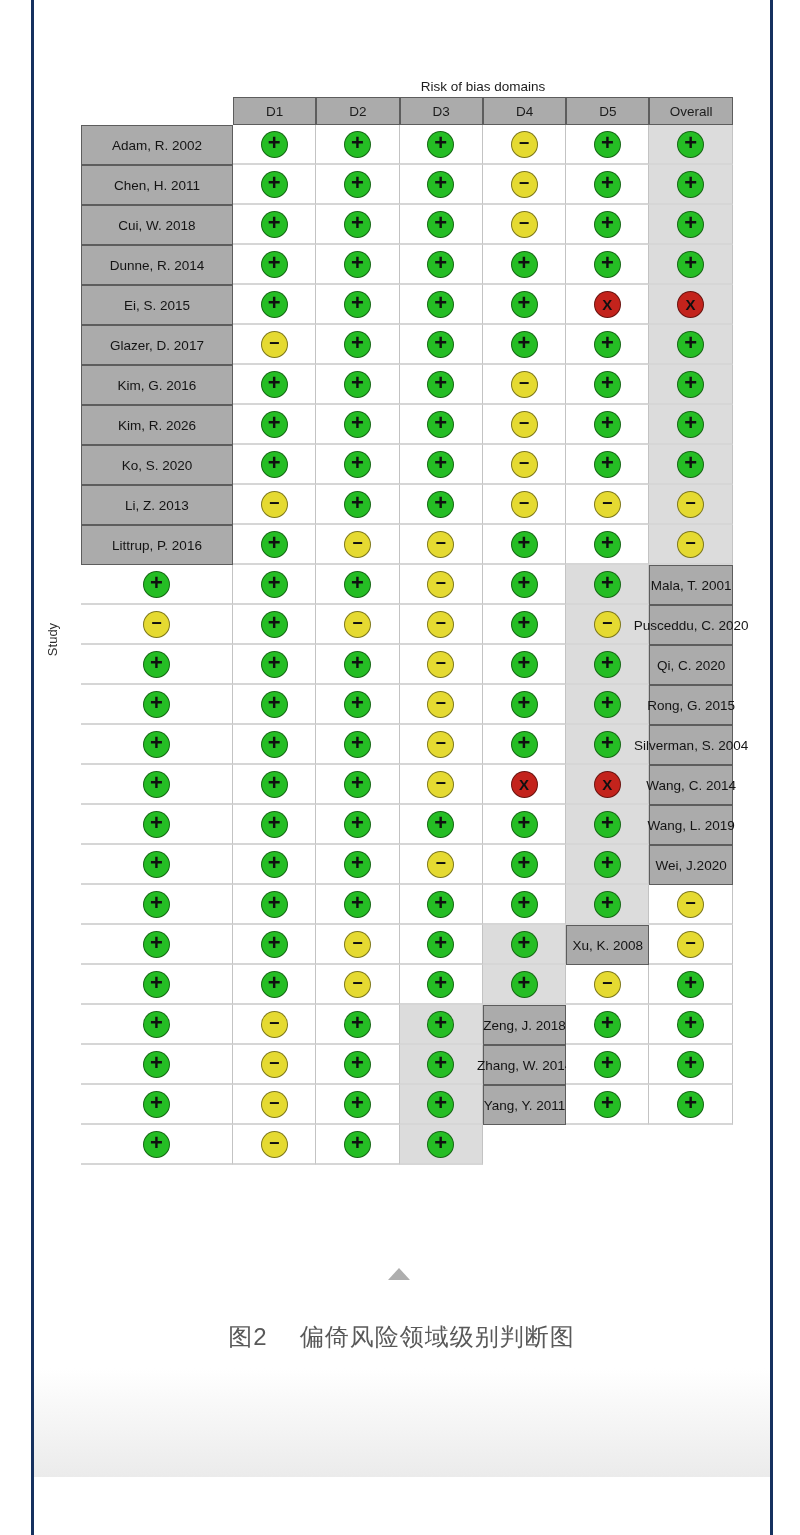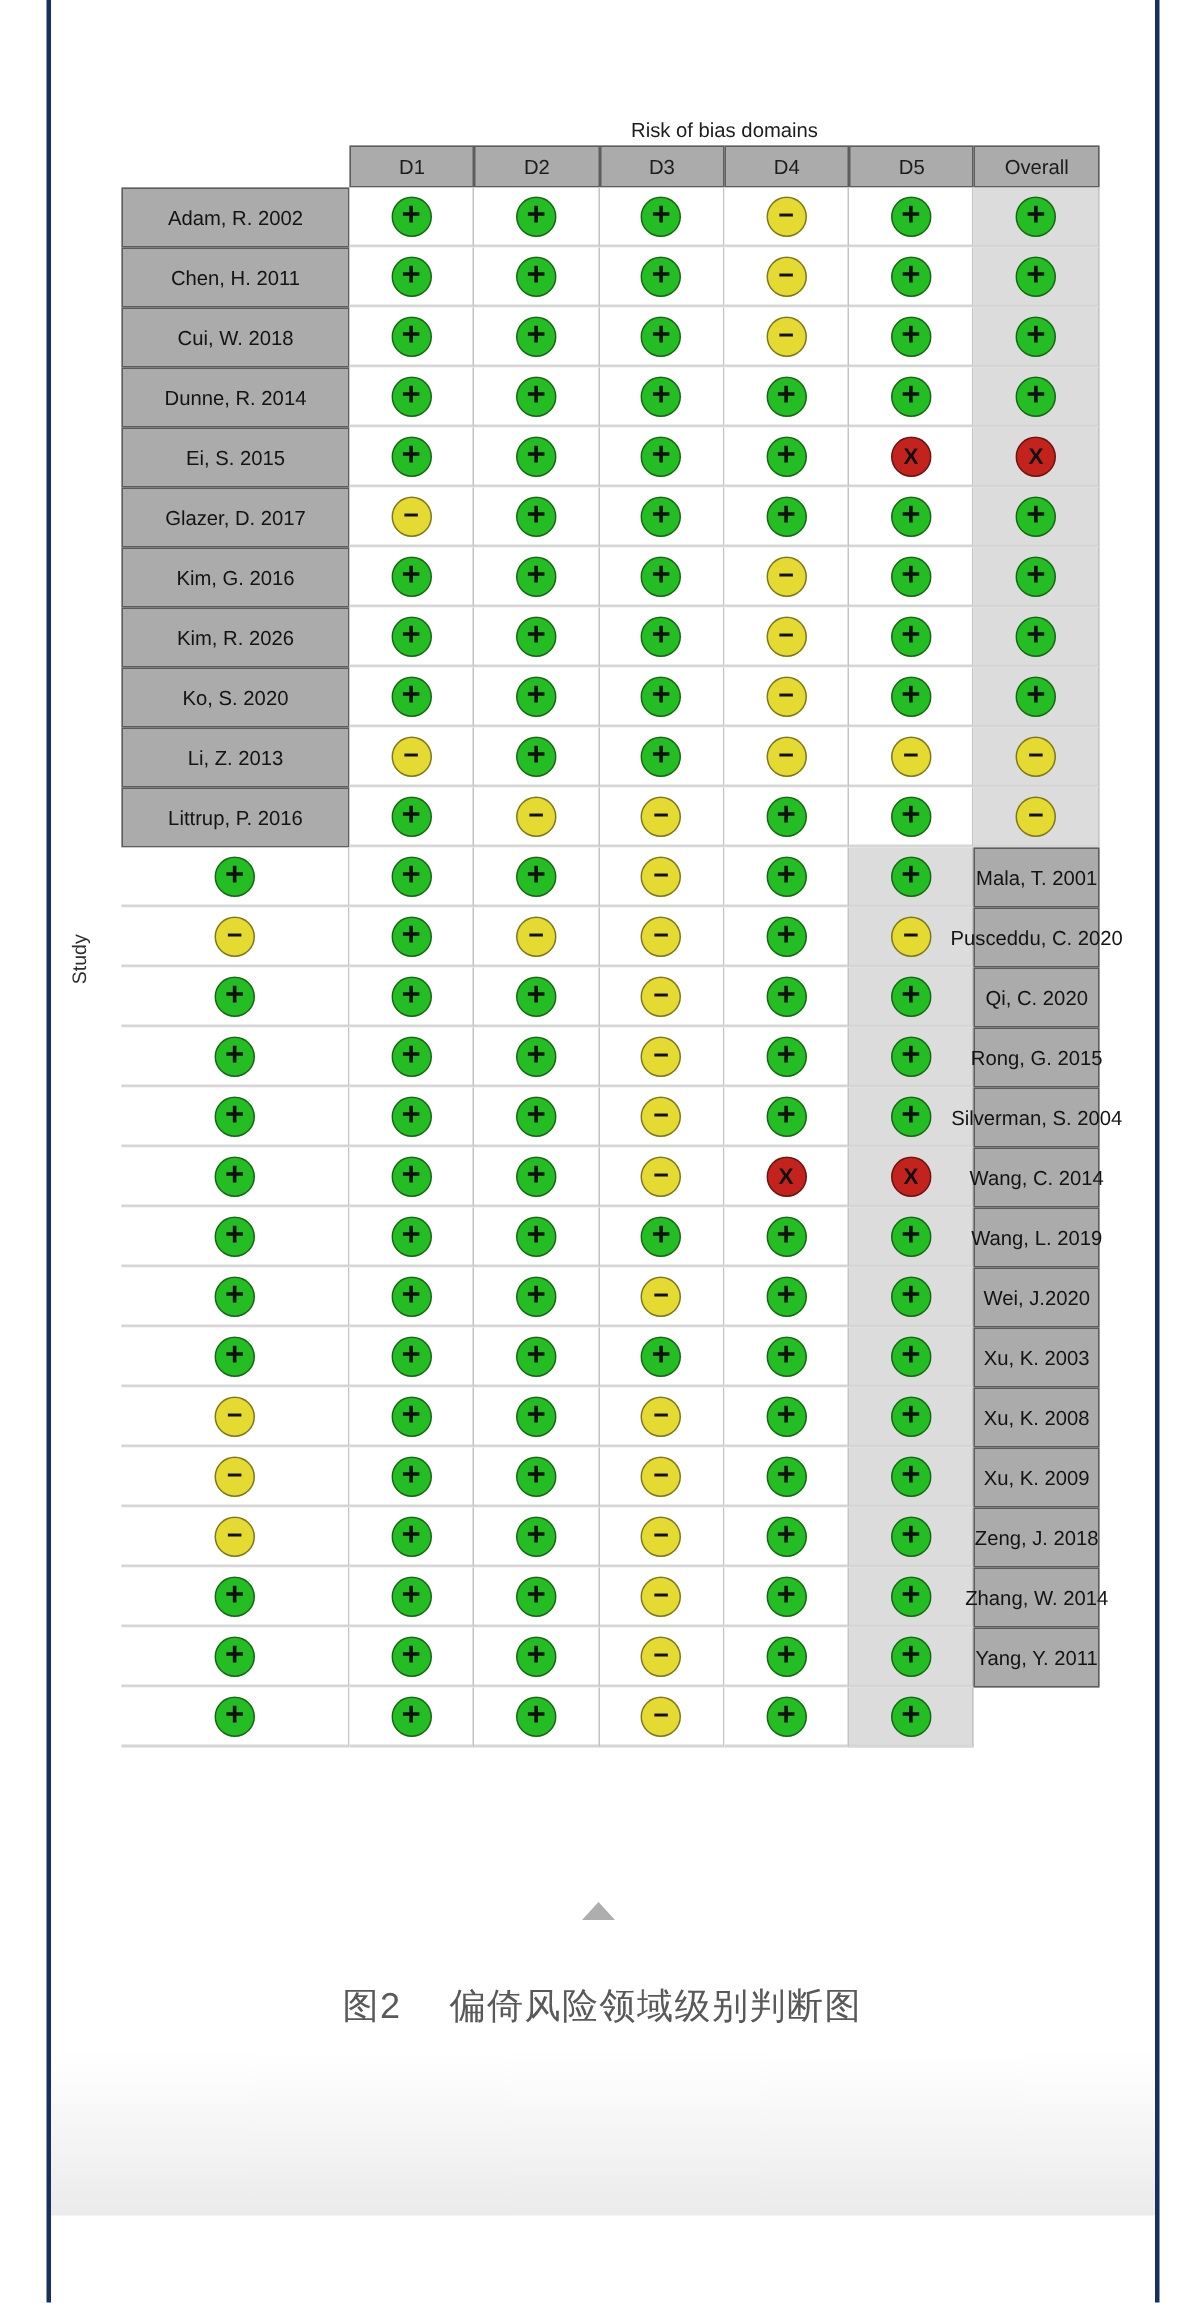--- a/index.html
+++ b/index.html
@@ -460,21 +460,20 @@
     </div>
     <div class="dc">
       <div class="bubble plus" style="background: rgb(37, 189, 36);">+</div>
     </div>
     <div class="dc">
       <div class="bubble plus" style="background: rgb(37, 189, 36);">+</div>
     </div>
     <div class="dc ov">
       <div class="bubble plus" style="background: rgb(37, 189, 36);">+</div>
     </div>
-    <div class="lab">Xu, K. 2003</div>
     <div class="dc">
       <div class="bubble minus" style="background: rgb(229, 218, 49);">−</div>
     </div>
     <div class="dc">
       <div class="bubble plus" style="background: rgb(37, 189, 36);">+</div>
     </div>
     <div class="dc">
       <div class="bubble plus" style="background: rgb(37, 189, 36);">+</div>
     </div>
     <div class="dc">
@@ -498,21 +497,20 @@
     </div>
     <div class="dc">
       <div class="bubble minus" style="background: rgb(229, 218, 49);">−</div>
     </div>
     <div class="dc">
       <div class="bubble plus" style="background: rgb(37, 189, 36);">+</div>
     </div>
     <div class="dc ov">
       <div class="bubble plus" style="background: rgb(37, 189, 36);">+</div>
     </div>
-    <div class="lab">Xu, K. 2009</div>
     <div class="dc">
       <div class="bubble minus" style="background: rgb(229, 218, 49);">−</div>
     </div>
     <div class="dc">
       <div class="bubble plus" style="background: rgb(37, 189, 36);">+</div>
     </div>
     <div class="dc">
       <div class="bubble plus" style="background: rgb(37, 189, 36);">+</div>
     </div>
     <div class="dc">

